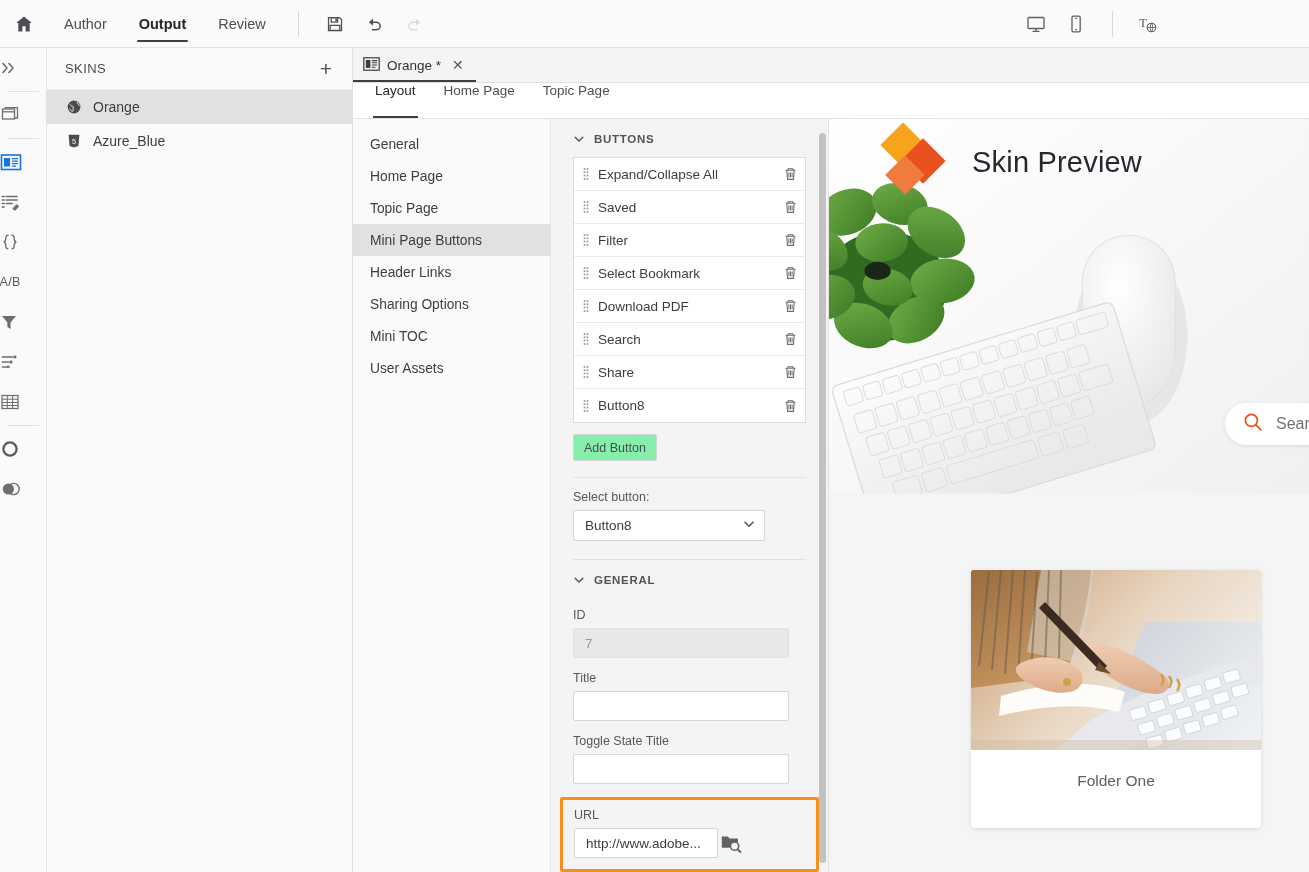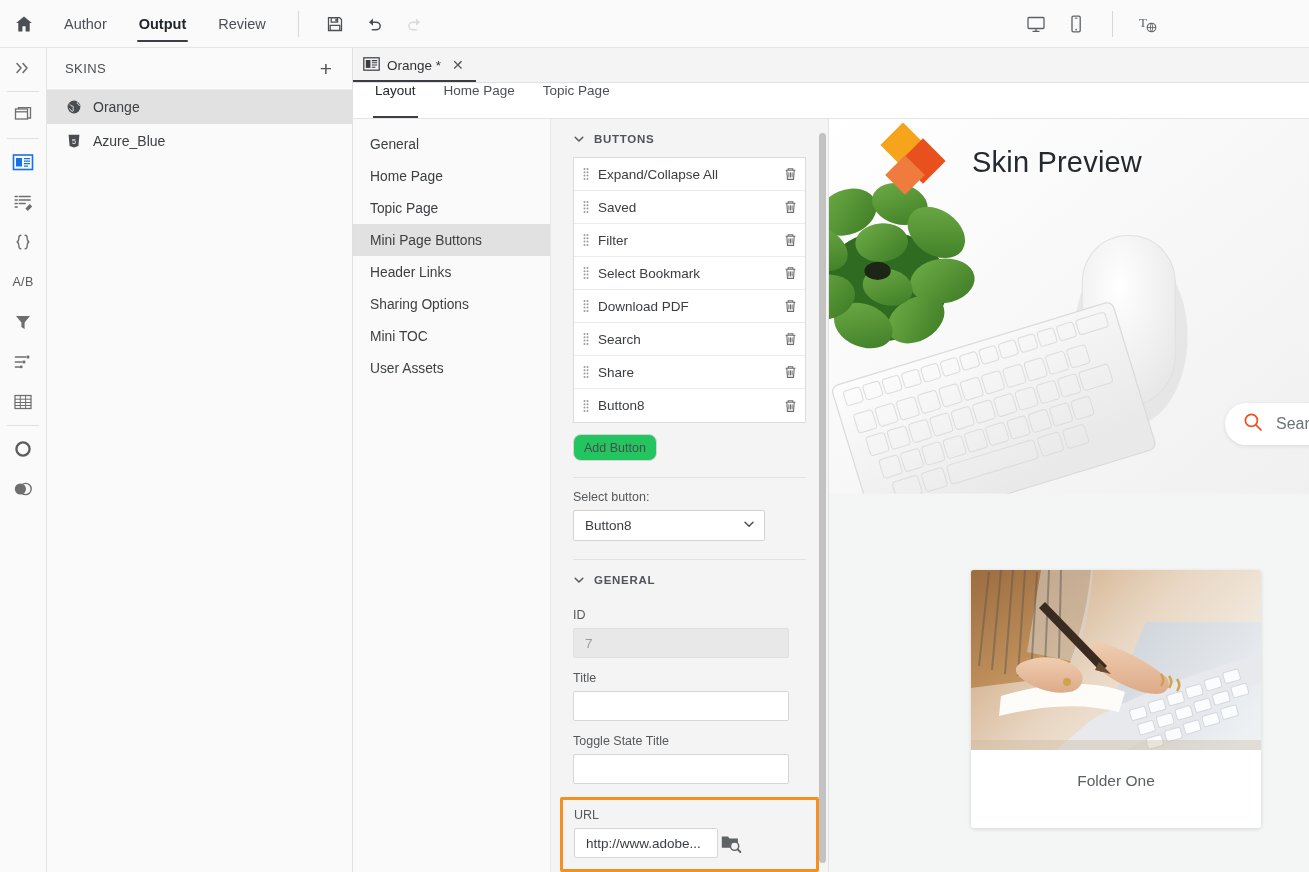--- a/index.html
+++ b/index.html
@@ -45,21 +45,21 @@
   .tb-icon.disabled { opacity: .38; cursor: default; }
   .topbar-right { margin-left: auto; display: flex; align-items: center; padding-right: 140px; }
 
   
   .rail {
     position: absolute; top: 48px; left: 0; width: 47px; height: 824px;
     background: #fafafa; border-right: 1px solid #e4e4e4;
     display: flex; flex-direction: column; align-items: center;
   }
   .rail-icon {
-    width: 47px; height: 40px; display: flex; align-items: center; justify-content: center;
+    width: 47px; height: 40px; display: flex; align-items: center; justify-content: flex-start;
     cursor: pointer; color: #6e6e6e;
   }
   .rail-sep { width: 32px; height: 1px; background: #e0e0e0; margin: 3px 0; }
   .rail-icon.active { color: #1473e6; }
   .rail-ab { font-size: 12.5px; letter-spacing: .3px; color: #5a5a5a; }
 
   
   .skins {
     position: absolute; top: 48px; left: 47px; width: 306px; height: 824px;
     background: #fafafa; border-right: 1px solid #e0e0e0;
@@ -142,21 +142,21 @@
     font-size: 13.5px; color: #3a3d40; cursor: pointer;
   }
   .btnrow:last-child { border-bottom: none; }
   .grip { width: 24px; display: flex; align-items: center; justify-content: center; cursor: grab; }
   .btnrow-label { flex: 1; }
   .trash { width: 30px; display: flex; align-items: center; justify-content: center; cursor: pointer; }
 
   .addbtn {
     margin-top: 11px; display: inline-flex; align-items: center; justify-content: center;
     height: 27px; padding: 0 10px; font-size: 12.5px; color: #4a4d50;
-    background: #22c55e; border: 1px solid #d4d4d4; border-radius: 8px; cursor: pointer;
+    background: #86efac; border: 1px solid #d4d4d4; border-radius: 2px; cursor: pointer;
   }
   .divider { height: 1px; background: #e2e2e2; margin: 16px 0 12px; }
 
   .fld-label { font-size: 12.5px; color: #55585b; margin-bottom: 6px; }
   .select-wrap { position: relative; width: 192px; }
   .select-box {
     height: 31px; background: #fff; border: 1px solid #d4d4d4; border-radius: 2px;
     display: flex; align-items: center; padding: 0 8px 0 11px; font-size: 13.5px; color: #3a3d40;
     cursor: pointer;
   }

